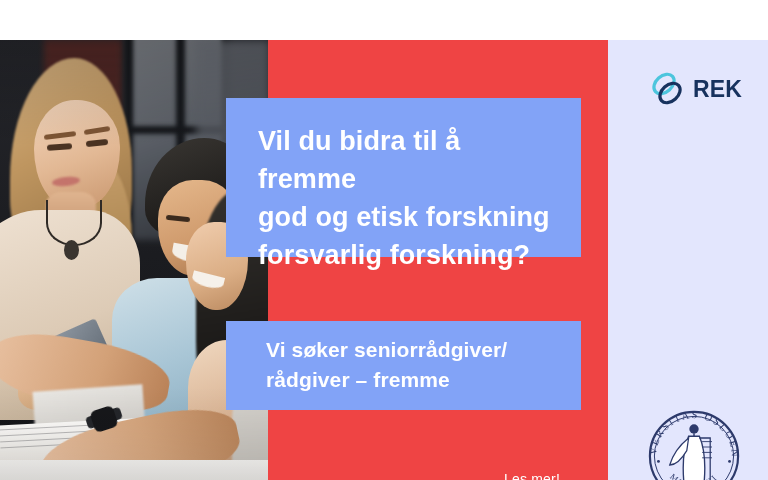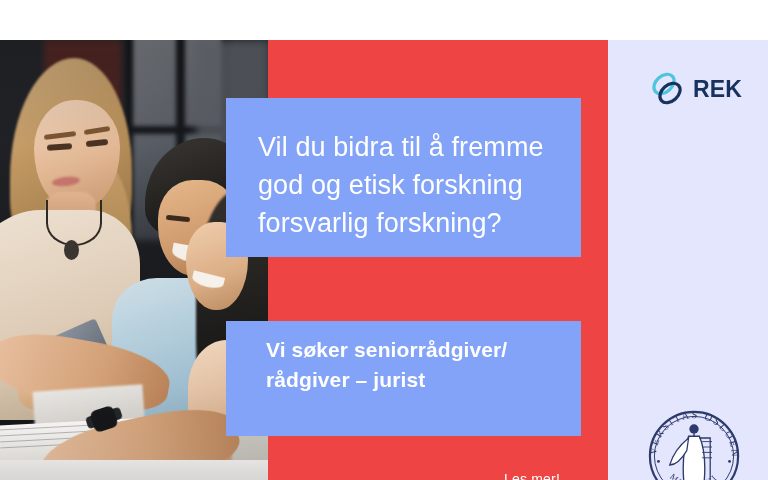--- a/index.html
+++ b/index.html
@@ -279,33 +279,33 @@
 
   
   .headline-box {
     position: absolute;
     left: 226px; top: 58px;
     width: 355px; height: 159px;
     background: #82a3f7;
   }
   .headline {
     position: absolute;
-    left: 32px; top: 30px;
+    left: 32px; top: 24px;
     width: 300px;
     color: #ffffff;
     font-size: 27px;
     line-height: 38px;
-    font-weight: normal;
+    font-weight: bold;
     letter-spacing: .1px;
   }
 
   .role-box {
     position: absolute;
     left: 226px; top: 281px;
-    width: 355px; height: 115px;
+    width: 355px; height: 89px;
     background: #82a3f7;
   }
   .role {
     position: absolute;
     left: 40px; top: 14px;
     width: 300px;
     color: #ffffff;
     font-size: 21px;
     line-height: 30px;
     font-weight: bold;
@@ -420,19 +420,19 @@
     <div class="headline">
       <div>Vil du bidra til å fremme</div>
       <div>god og etisk forskning</div>
       <div>forsvarlig forskning?</div>
     </div>
   </div>
 
   <div class="role-box">
     <div class="role">
       <div>Vi søker seniorrådgiver/</div>
-      <div>rådgiver – jurist</div>
+      <div>rådgiver – fremme</div>
     </div>
   </div>
 
   <div class="cta">Les mer!</div>
 
 </div>
 
 </body></html>

